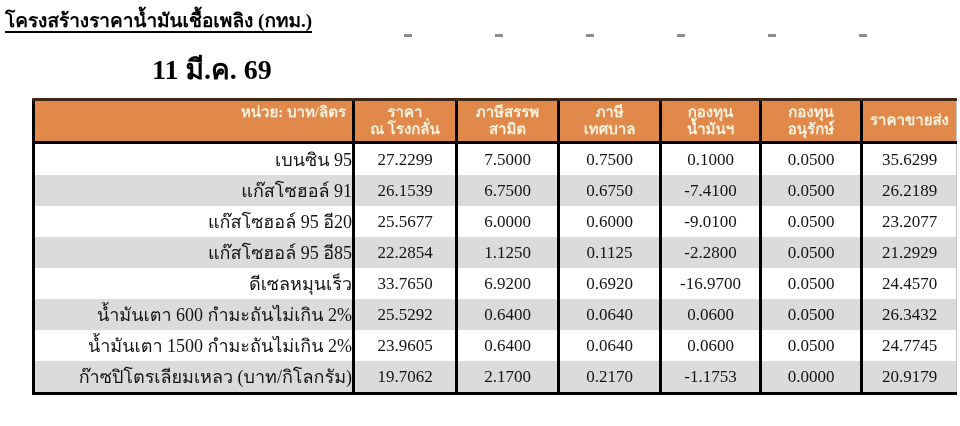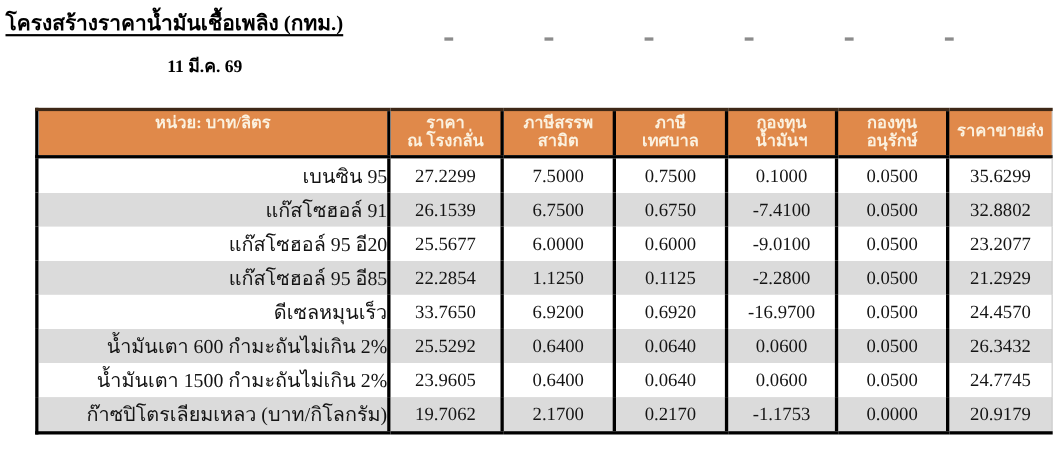--- a/index.html
+++ b/index.html
@@ -19,21 +19,21 @@
     font-weight: bold;
     text-decoration: underline;
     text-decoration-thickness: 2px;
     text-underline-offset: 4px;
     white-space: nowrap;
   }
 
   .date {
     position: absolute;
     top: 47px; left: 152px;
-    font-size: 16px;
+    font-size: 28px;
     font-weight: bold;
     white-space: nowrap;
   }
 
   .dash {
     position: absolute;
     top: 34px;
     width: 8px; height: 3px;
     background: #6f6f6f;
     opacity: 0.8;
@@ -61,21 +61,21 @@
     font-size: 15px;
     line-height: 1.15;
     text-align: center;
     vertical-align: middle;
     height: 34px;
     padding: 2px 2px;
     border-top: 3px solid #3E2817;
     border-bottom: 3px solid #000;
   }
   .fuel-table thead th.unit {
-    text-align: center;
+    text-align: right;
     vertical-align: top;
     padding: 3px 6px;
   }
   .h2:empty { display: none; }
 
   .fuel-table tbody td {
     font-size: 17px;
     text-align: center;
     vertical-align: middle;
     height: 31px;
@@ -158,21 +158,21 @@
       <td>0.0500</td>
       <td>35.6299</td>
     </tr>
     <tr>
       <td class="name">แก๊สโซฮอล์ 91</td>
       <td>26.1539</td>
       <td>6.7500</td>
       <td>0.6750</td>
       <td>-7.4100</td>
       <td>0.0500</td>
-      <td>32.8802</td>
+      <td>26.2189</td>
     </tr>
     <tr>
       <td class="name">แก๊สโซฮอล์ 95 อี20</td>
       <td>25.5677</td>
       <td>6.0000</td>
       <td>0.6000</td>
       <td>-9.0100</td>
       <td>0.0500</td>
       <td>23.2077</td>
     </tr>

